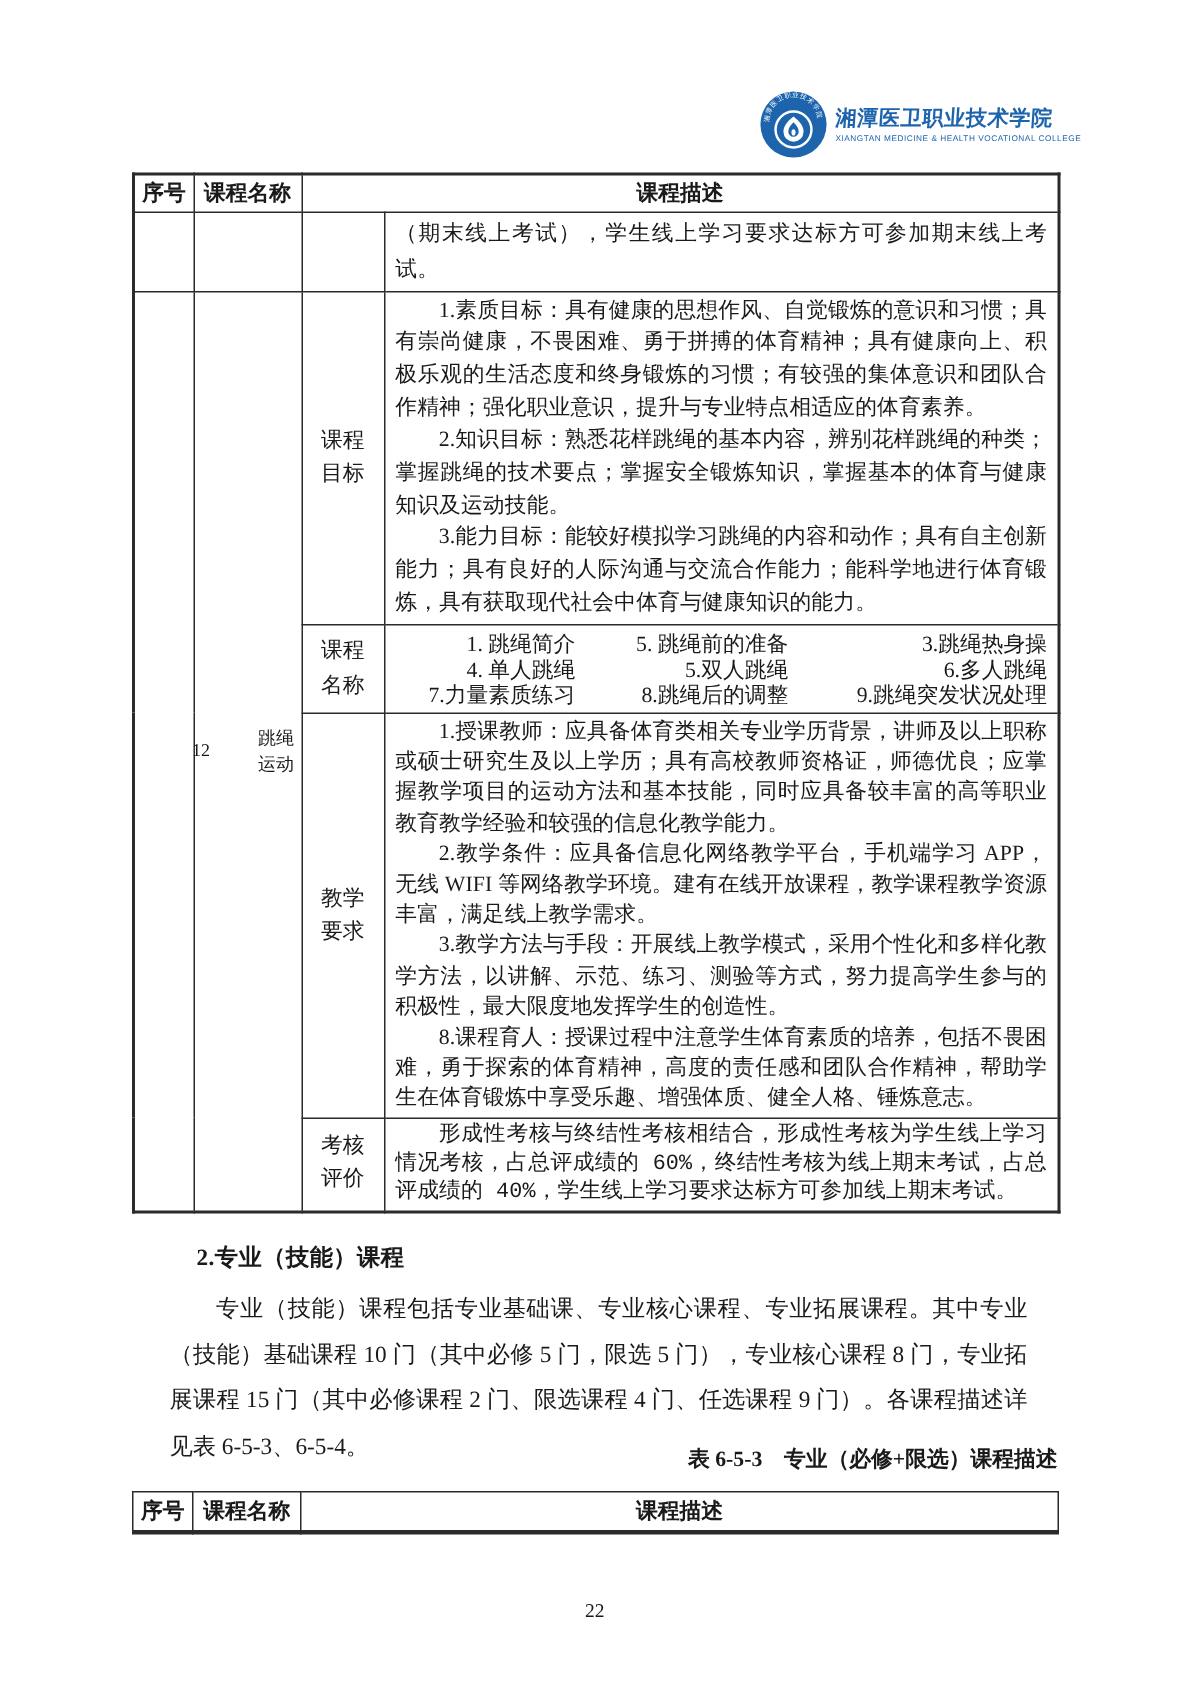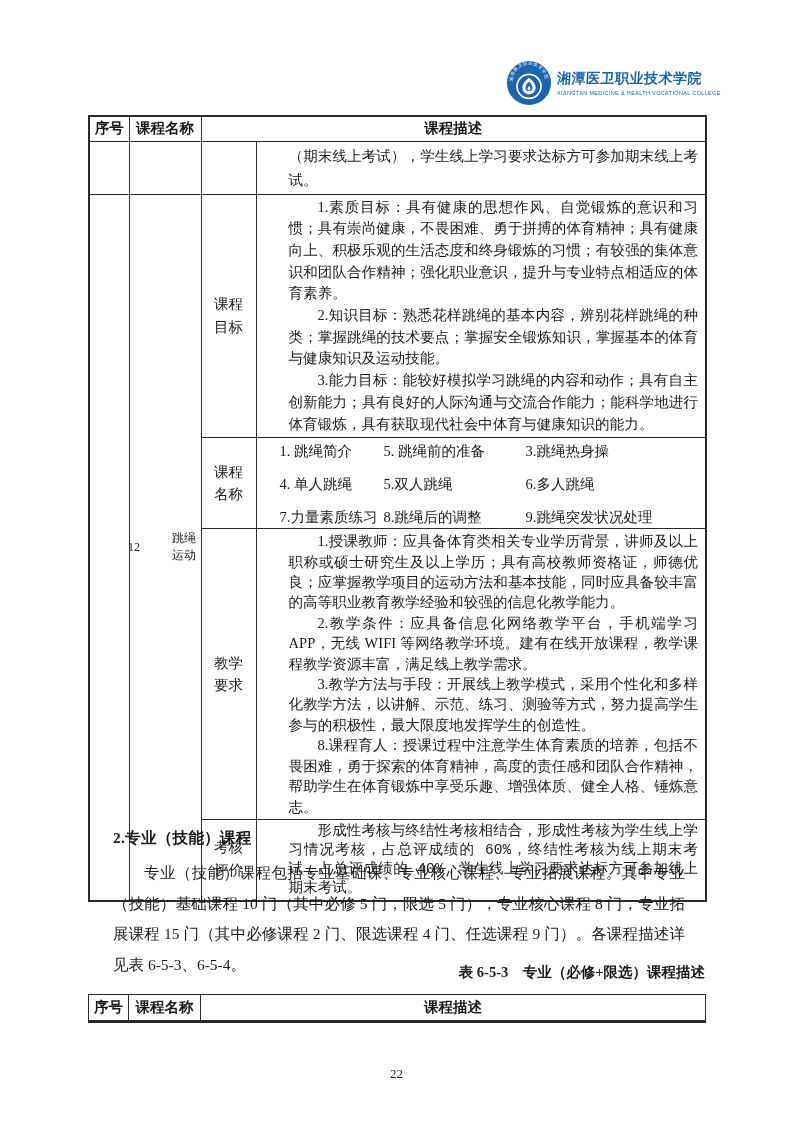--- a/index.html
+++ b/index.html
@@ -33,39 +33,39 @@
   .main-table td, .main-table th { border: 1px solid #2b2b2b; vertical-align: middle; }
   .main-table th {
     font-size: 14.5px; font-weight: bold; text-align: center; height: 25px; padding: 2px;
   }
   .cell-center { text-align: center; font-size: 12px; padding-left: 38px; }
   .sublabel { text-align: center; margin-left: 19px; }
   .sublabel span { display: inline-block; width: 31px; font-size: 14.5px; line-height: 1.55; text-align: center; }
   .desc { vertical-align: top; padding: 2px 7px 2px 7px; }
   .desc p {
     font-size: 14.5px; line-height: 21.7px; text-indent: 2em;
-    text-align: justify; letter-spacing: 0.1px; margin-left: 25px;
+    text-align: justify; letter-spacing: 0.1px;
   }
   .row-carry { height: 27px; }
   .row-carry .desc p { text-indent: 0; line-height: 24px; }
   .row-goal { height: 218px; }
   .row-content { height: 58px; }
   .row-req { height: 270px; }
   .row-req .desc p { line-height: 20.4px; }
   .row-assess { height: 62px; font-family: Liberation Mono, monospace; }
   .row-assess .desc p { line-height: 19px; }
   .content-grid {
     display: grid; grid-template-columns: 104px 142px 1fr;
-    padding: 3px 0 0 16px; row-gap: 16px;
+    padding: 3px 0 0 16px; row-gap: 0; text-align: right;
   }
   .content-grid .ci { font-size: 14.5px; line-height: 17px; white-space: nowrap; }
 
   
   .section-heading {
-    position: absolute; left: 113px; top: 828px;
+    position: absolute; left: 131px; top: 828px;
     font-size: 15.5px; font-weight: bold; letter-spacing: 0.3px;
   }
   .section-para {
     position: absolute; left: 113px; top: 858px; width: 572px;
     font-size: 15.5px; line-height: 30.5px; text-indent: 2em; text-align: justify;
   }
   .table-caption {
     position: absolute; left: 88px; top: 963px; width: 617px;
     text-align: right; font-size: 14.5px; font-weight: bold;
   }

